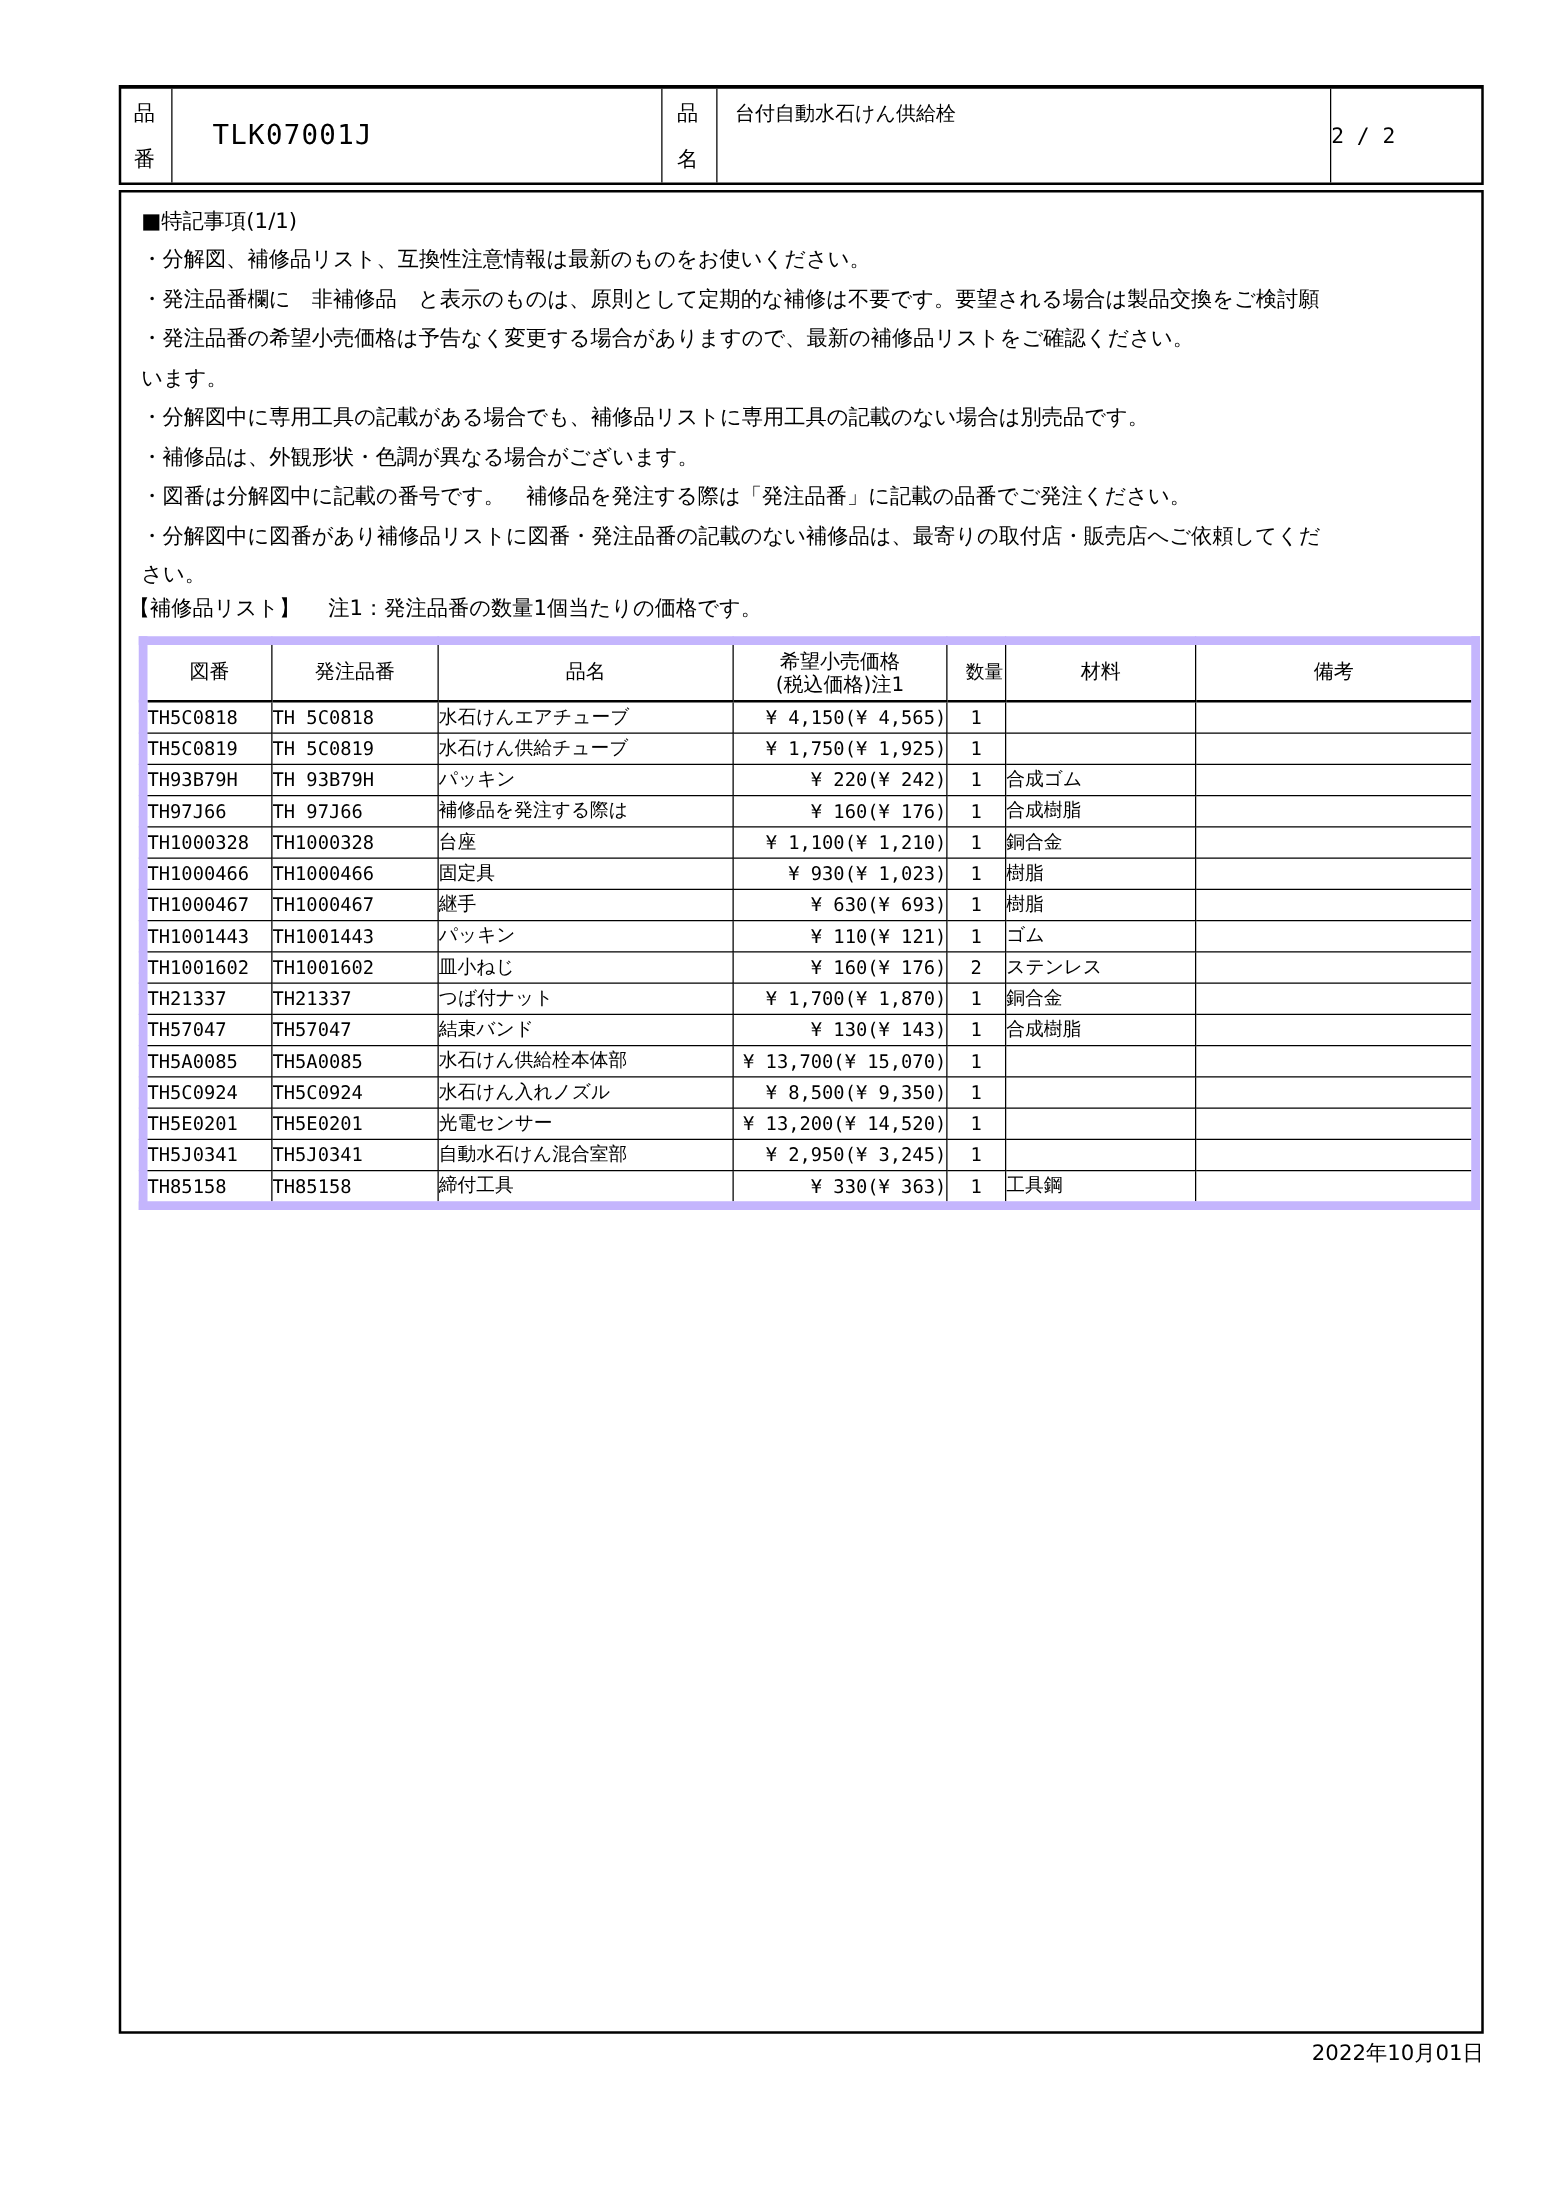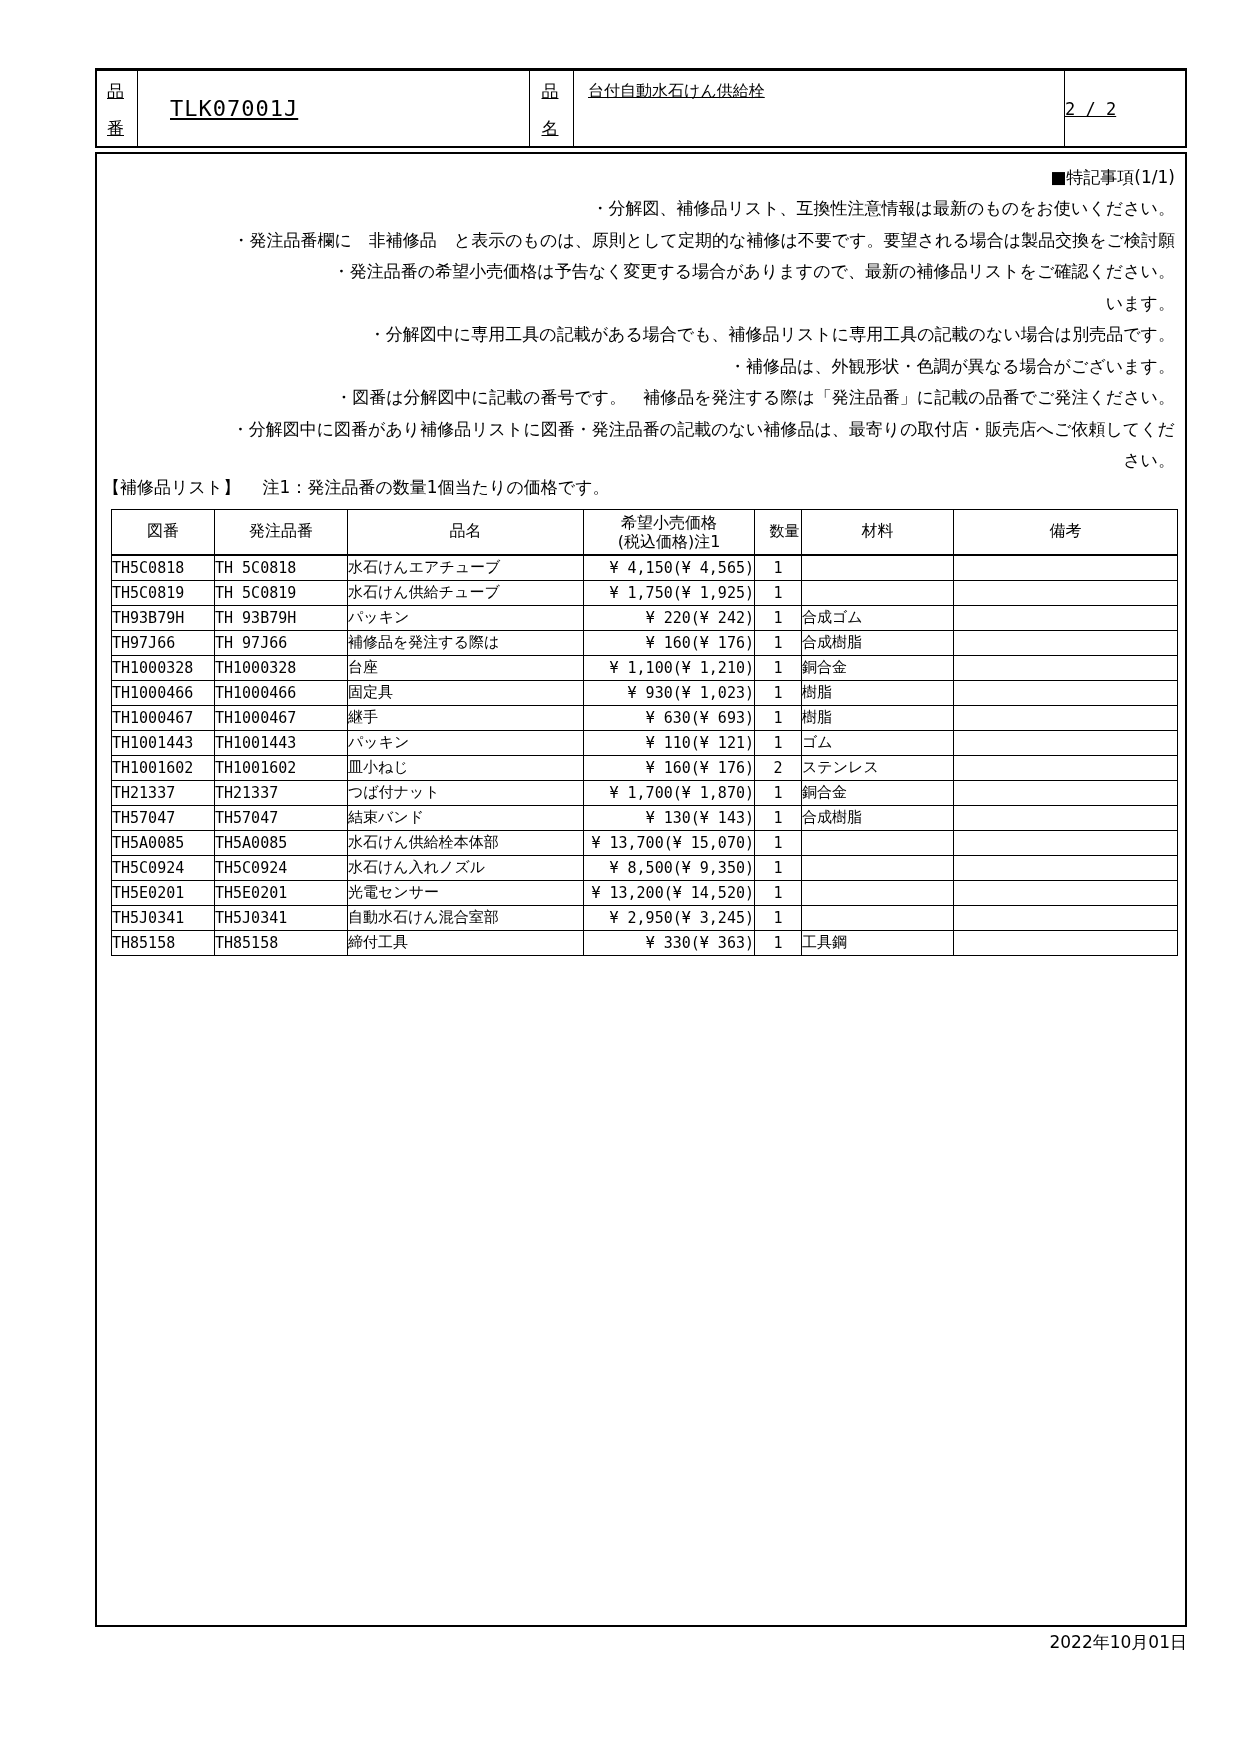--- a/index.html
+++ b/index.html
@@ -8,21 +8,21 @@
     width:1252px;height:1754px;
     background:#ffffff;
     font-family:"DejaVu Sans",sans-serif;
     color:#000;
     overflow:hidden;
   }
   
   .title-block{
     position:absolute;left:95px;top:68px;width:1092px;height:80px;
     border:2px solid #000;border-top:3px solid #000;
-    display:flex;box-sizing:border-box;text-decoration:underline;
+    display:flex;box-sizing:border-box;
   }
   .tb-cell{box-sizing:border-box;height:100%;}
   .vlabel{
     width:20px;
     font-size:17px;
     line-height:37px;
     word-break:break-all;
     margin:0 auto;
     padding-top:2px;
   }
@@ -36,32 +36,32 @@
   .tb-c4{width:491px;border-right:1px solid #000;}
   .product-name{font-size:16px;padding:10px 0 0 14px;}
   .tb-c5{width:120px;display:flex;align-items:center;}
   .page-no{font-family:"DejaVu Sans Mono","DejaVu Sans",monospace;font-size:17px;}
 
   
   .main-box{
     position:absolute;left:95px;top:152px;width:1092px;height:1475px;
     border:2px solid #000;box-sizing:border-box;
   }
-  .notes{padding:13px 10px 0 16px;font-size:17px;line-height:19.5px;text-align:right;}
+  .notes{padding:13px 10px 0 16px;font-size:17px;line-height:19.5px;}
   .notes-title{font-size:17px;line-height:20px;}
   .note-line{white-space:pre-wrap;margin-top:12px;}
   .list-title{
     padding:6px 0 0 6px;margin-left:0px;
     font-size:17px;line-height:20px;
   }
   
   table.parts{
     margin:12px 0 0 14px;
     border-collapse:collapse;
-    border:1px solid #c4b5fd;
+    border:7px solid #c4b5fd;
     table-layout:fixed;
     width:1066px;
   }
   table.parts th,table.parts td{
     border:1px solid #000;
     padding:0;
     overflow:hidden;
     white-space:nowrap;
   }
   table.parts thead th{

